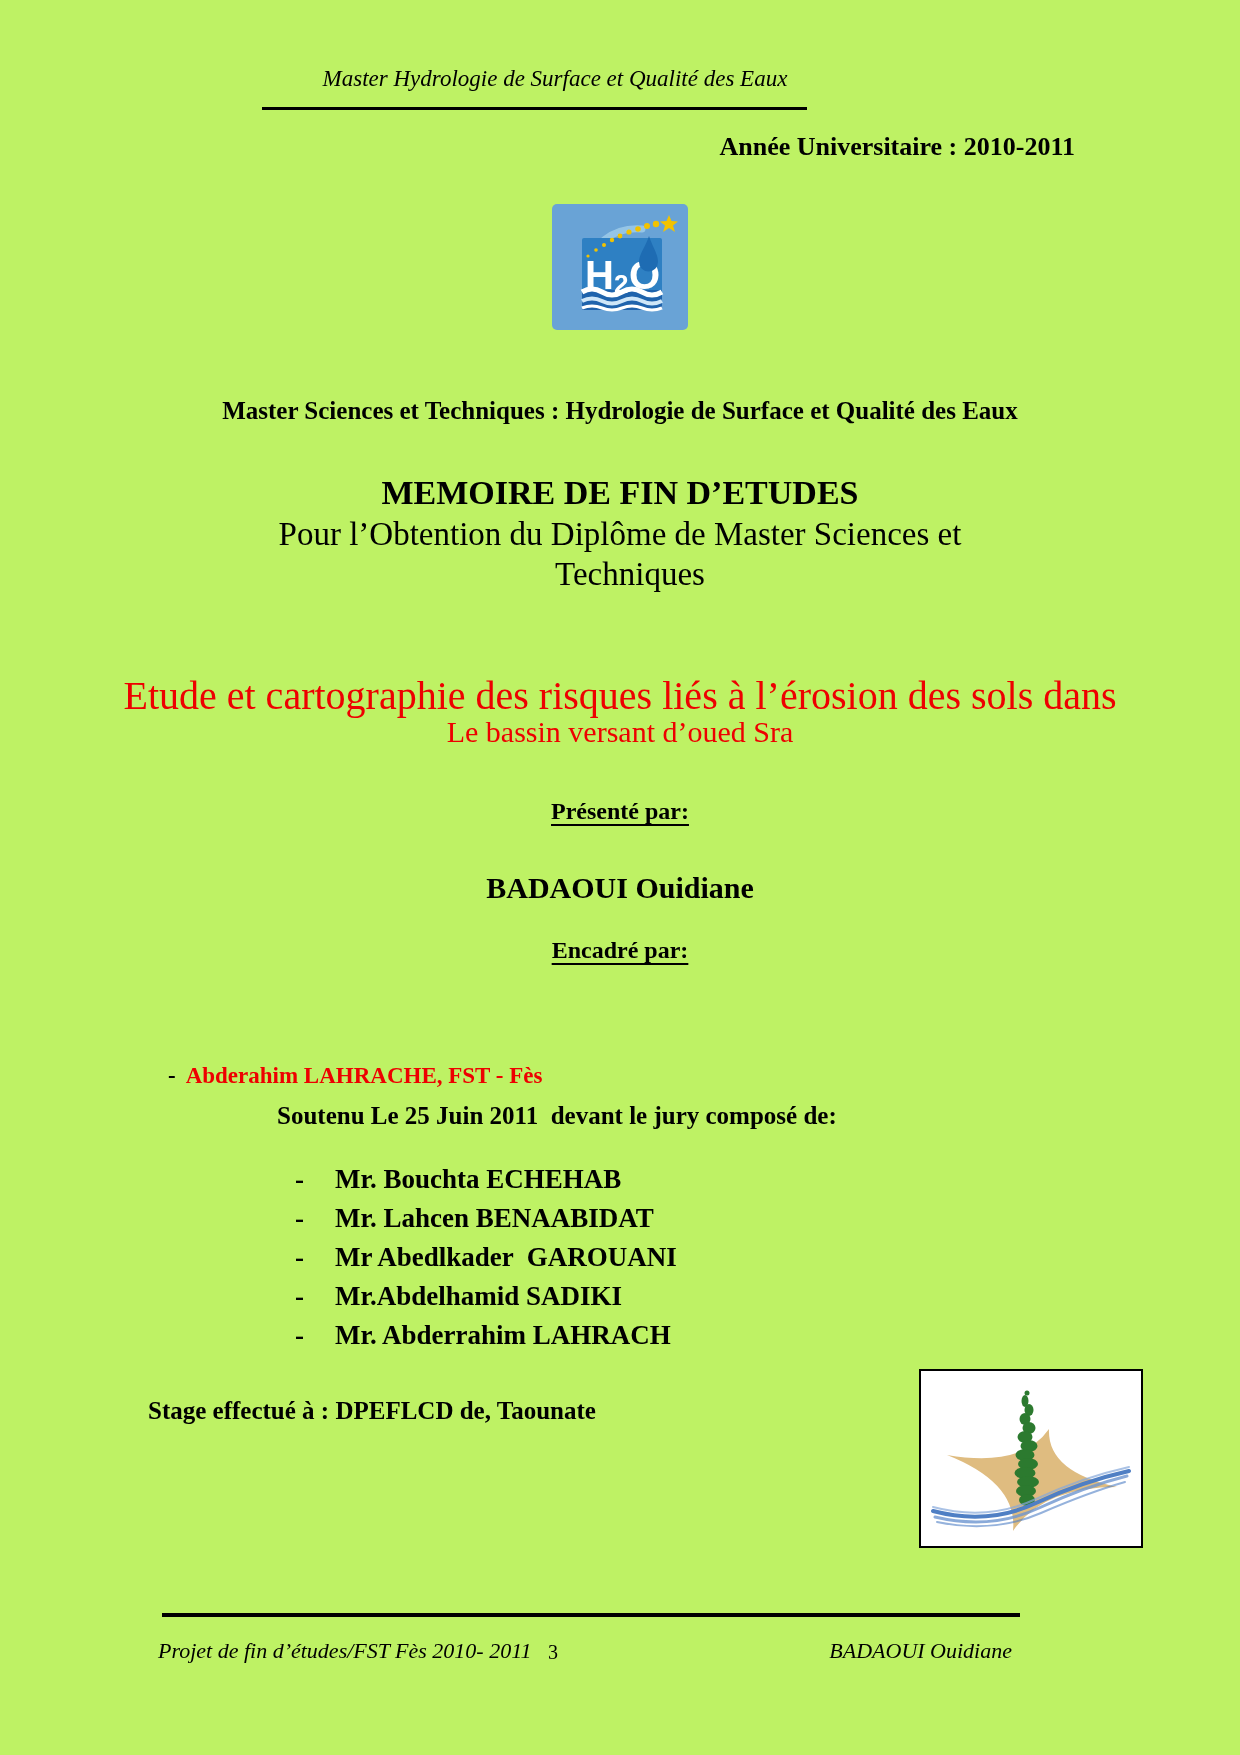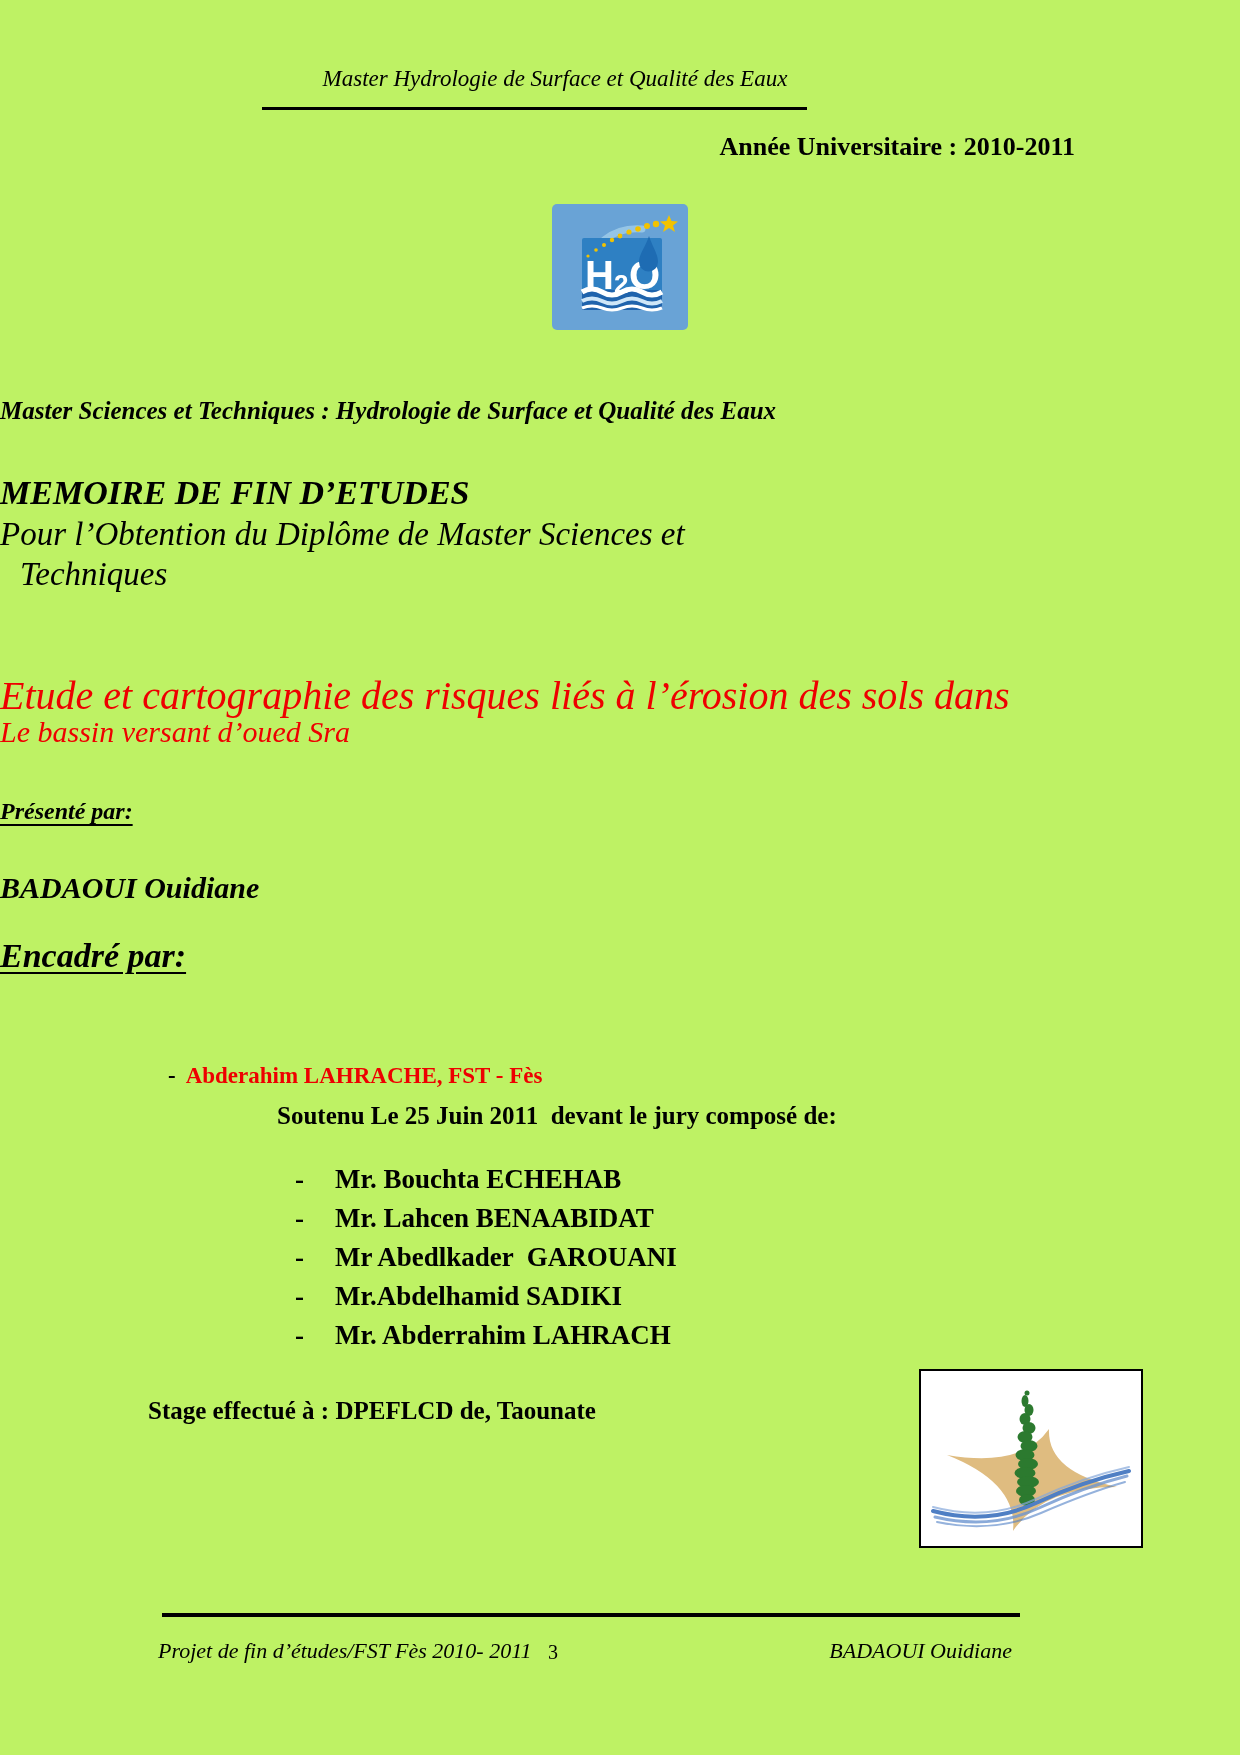--- a/index.html
+++ b/index.html
@@ -6,37 +6,37 @@
   .page{
     position:relative;
     width:1240px;height:1755px;
     background:#bef264;
     font-family:"Liberation Serif", serif;
     color:#000;
     overflow:hidden;
     margin:0 auto;
   }
   .abs{position:absolute;}
-  .center{left:0;right:0;font-style:italic;}
+  .center{left:0;right:0;text-align:center;}
   .header-title{top:66px;left:260px;width:590px;text-align:center;
     font-style:italic;font-size:23px;line-height:1.15;}
   .header-rule{top:107px;left:262px;width:545px;height:3px;background:#000;}
   .academic-year{top:132px;right:165px;font-weight:bold;font-size:26px;}
   .h2o-logo{top:204px;left:552px;width:136px;height:126px;}
   .program-title{top:397px;font-weight:bold;font-size:25px;}
   .memoir-title{top:474px;font-weight:bold;font-size:34px;}
   .purpose-1{top:516px;font-size:33px;}
   .purpose-2{top:556px;font-size:33px;padding-left:20px;}
   .thesis-1{top:672px;font-size:40px;color:#ee0000;}
   .thesis-2{top:715px;font-size:30px;color:#ee0000;}
   .presented-label{top:798px;font-weight:bold;font-size:24px;}
   .presented-label span, .supervised-label span{
     text-decoration:underline;text-decoration-thickness:2px;text-underline-offset:5px;}
   .author-name{top:871px;font-weight:bold;font-size:30px;}
-  .supervised-label{top:937px;font-weight:bold;font-size:34px;}
+  .supervised-label{top:937px;font-weight:bold;font-size:24px;}
   .supervisor-line{top:1037px;left:145px;font-weight:bold;font-size:23px;white-space:pre-wrap;}
   .supervisor-line .dash{color:#000;margin-right:10px;}
   .supervisor-line .name{color:#ee0000;}
   .defense-intro{top:1102px;left:277px;font-weight:bold;font-size:25px;white-space:pre-wrap;}
   .jury-list{top:1163px;left:295px;}
   .jury-row{display:flex;height:39px;align-items:flex-start;
     font-weight:bold;font-size:27px;line-height:1.2;}
   .jury-row .dash{width:22px;margin-right:18px;font-weight:bold;}
   .jury-row .name{white-space:pre-wrap;}
   .internship-line{top:1397px;left:148px;font-weight:bold;font-size:25px;}

